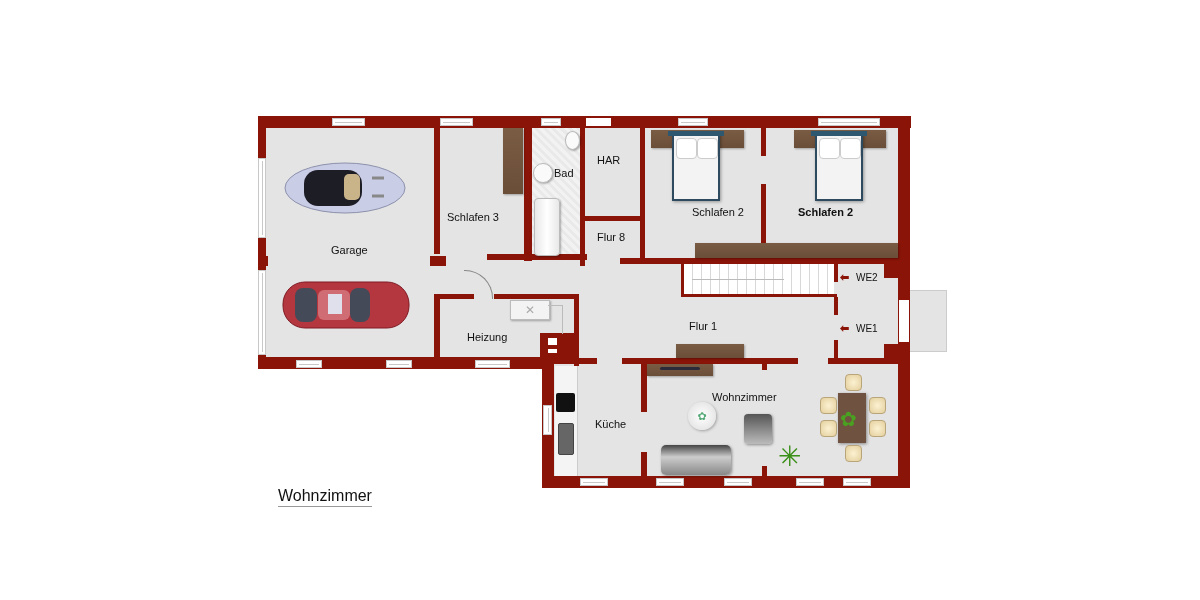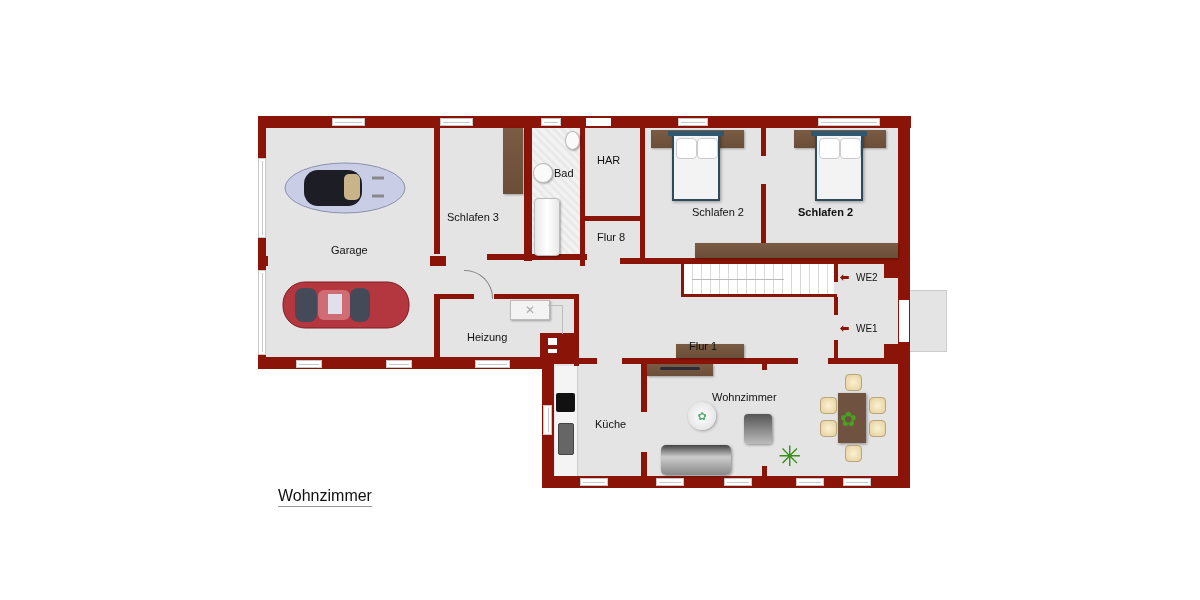--- a/index.html
+++ b/index.html
@@ -153,21 +153,21 @@
 <div class="chair" style="left:869px;top:420px;"></div>
 
 <div class="label" style="left:331px;top:244px;">Garage</div>
 <div class="label" style="left:447px;top:211px;">Schlafen 3</div>
 <div class="label" style="left:554px;top:167px;">Bad</div>
 <div class="label" style="left:597px;top:154px;">HAR</div>
 <div class="label" style="left:597px;top:231px;">Flur 8</div>
 <div class="label" style="left:692px;top:206px;">Schlafen 2</div>
 <div class="label" style="left:798px;top:206px;font-weight:bold;">Schlafen 2</div>
 <div class="label" style="left:467px;top:331px;">Heizung</div>
-<div class="label" style="left:689px;top:320px;margin-top:20px;">Flur 1</div>
+<div class="label" style="left:689px;top:320px;">Flur 1</div>
 <div class="label" style="left:595px;top:418px;">Küche</div>
 <div class="label" style="left:712px;top:391px;">Wohnzimmer</div>
 
 <span class="arrow" style="left:840px;top:271px;">⬅</span>
 <div class="label" style="left:856px;top:272px;font-size:10px;">WE2</div>
 <span class="arrow" style="left:840px;top:322px;">⬅</span>
 <div class="label" style="left:856px;top:323px;font-size:10px;">WE1</div>
 
 <div class="title">Wohnzimmer</div>
 

